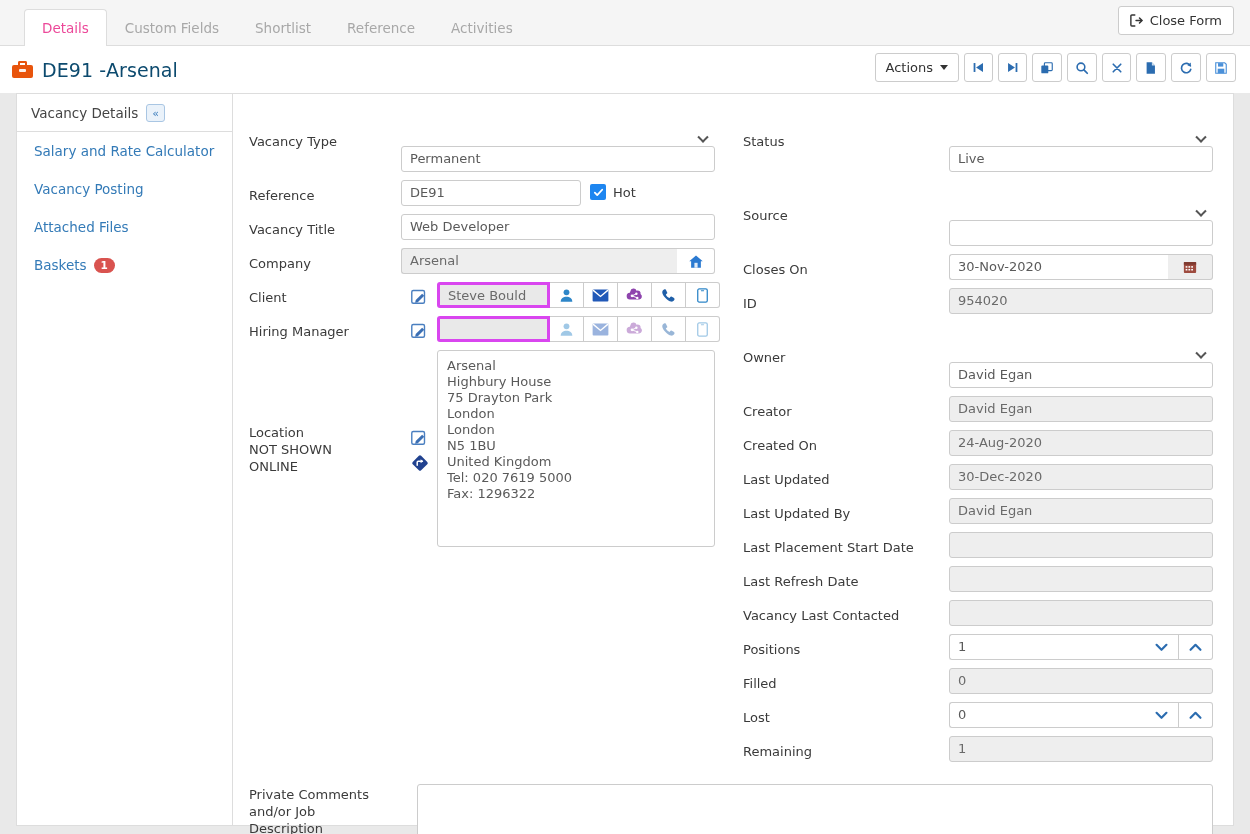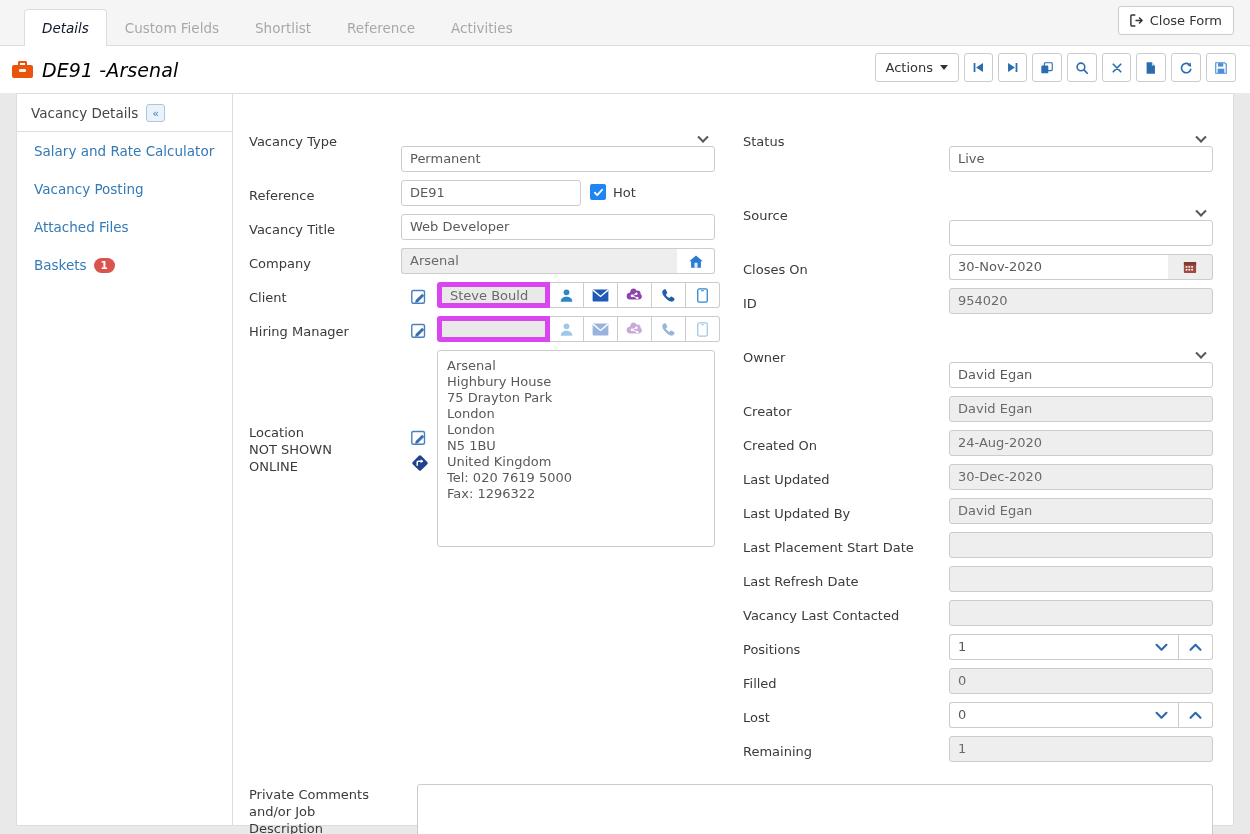--- a/index.html
+++ b/index.html
@@ -30,25 +30,24 @@
     background: transparent;
     border: 1px solid transparent;
     border-bottom: none;
     border-radius: 4px 4px 0 0;
     line-height: 16px;
     cursor: pointer;
     white-space: nowrap;
   }
   .tab.active {
     background: #ffffff;
-    color: #0f172a;
+    color: #ec4899;
     border-color: #dddddd;
     margin-bottom: -1px;
     padding-bottom: 10px;
-    font-style: italic;
   }
   .close-form-btn {
     position: absolute;
     right: 16px;
     top: 6px;
     background: #fff;
     border: 1px solid #ccc;
     border-radius: 3px;
     padding: 6px 11px 6px 10px;
     font-size: 13px;
@@ -89,24 +88,23 @@
     border-radius: 2px 2px 0 0;
   }
   .briefcase .latch {
     position: absolute; left: 7px; top: 8px;
     width: 7px; height: 3px;
     background: #fdf0e9;
     border-radius: 1px;
   }
   .page-title {
     font-size: 19px;
-    color: #000000;
+    color: #0c4a6e;
     font-weight: normal;
     letter-spacing: 0.1px;
-    font-style: italic;
   }
   .toolbar {
     position: absolute;
     right: 14px; top: 7px;
     display: flex;
     gap: 5px;
     align-items: center;
   }
   .tbtn {
     background: #fff;
@@ -273,21 +271,21 @@
     border: 1px solid #ccc;
     border-left: none;
     background: #fff;
     display: flex; align-items: center; justify-content: center;
     cursor: pointer;
     flex: none;
   }
   .iconbtn:last-child { border-radius: 0 3px 3px 0; }
   .namefield {
     height: 26px;
-    border: 5px solid #d946ef;
+    border: 3px solid #d946ef;
     border-radius: 3px 0 0 3px;
     background: #e9e9e9;
     padding: 0 8px;
     font-size: 13px;
     color: #6a6a6a;
     display: flex; align-items: center;
     width: 113px;
     flex: none;
     white-space: nowrap;
     overflow: hidden;

